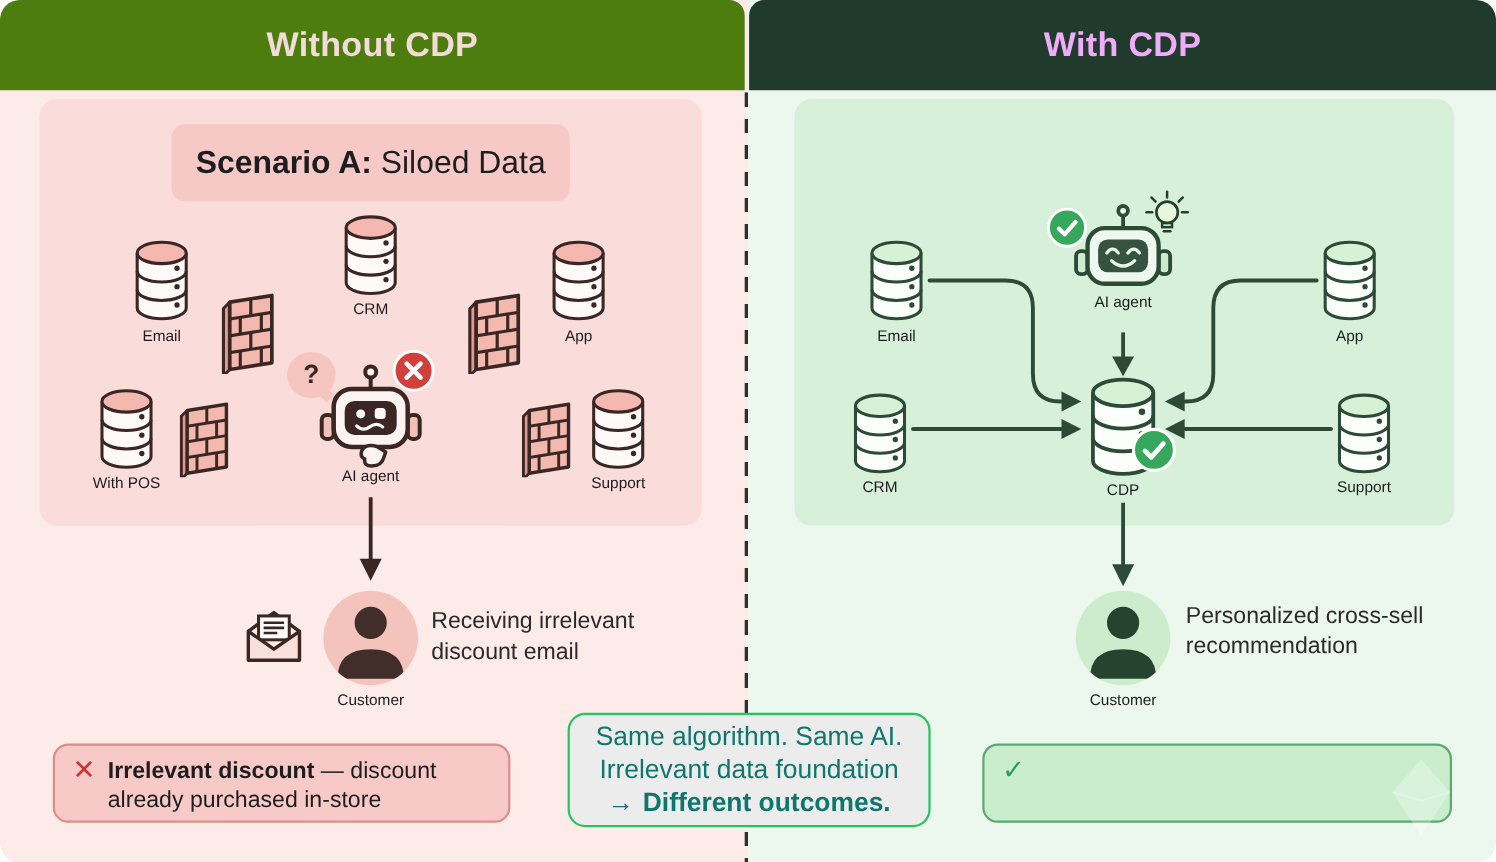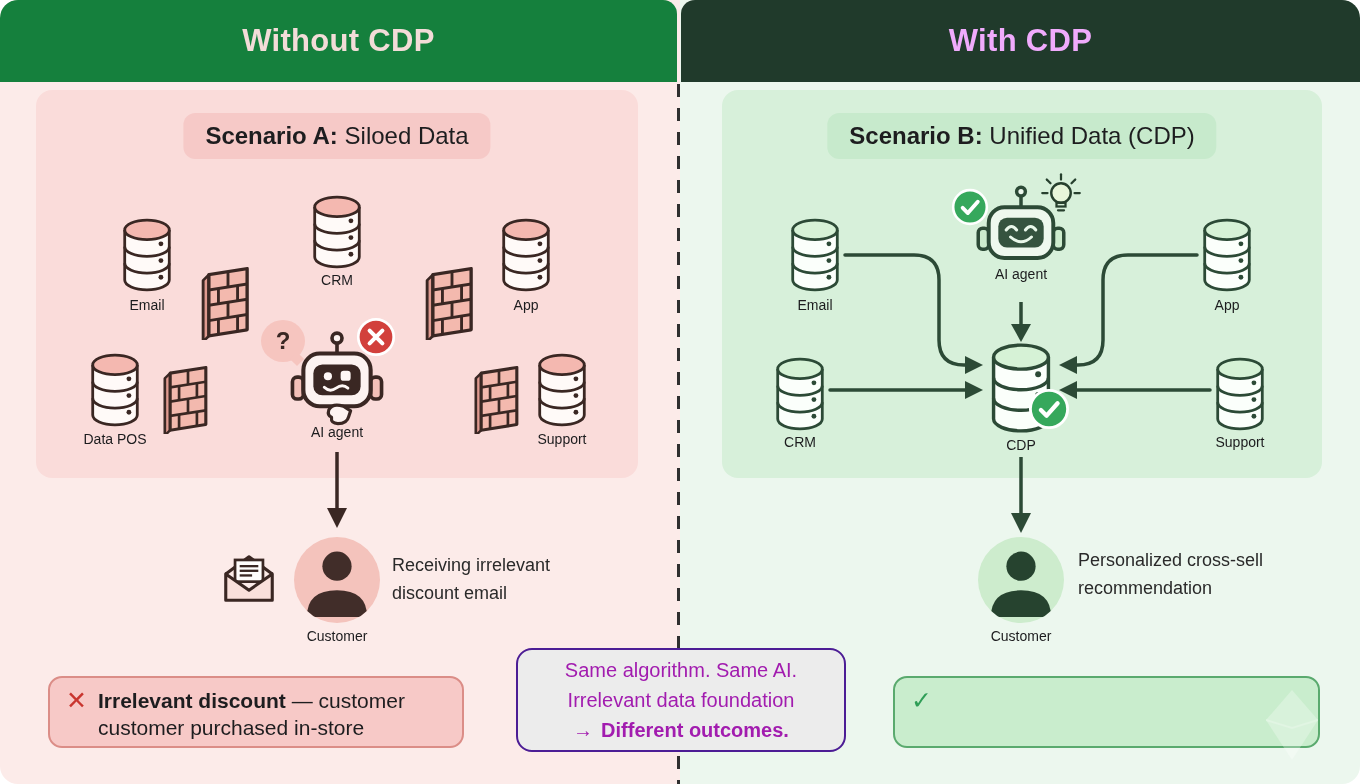--- a/index.html
+++ b/index.html
@@ -7,59 +7,59 @@
     position:relative; width:1360px; height:784px; overflow:hidden;
     border-radius:18px; font-family:"Liberation Sans","DejaVu Sans",sans-serif;
     color:#1d1d1f;
   }
   .bg-half { position:absolute; top:0; height:784px; width:680px; }
   .bg-left  { left:0;  background:#fcebe9; }
   .bg-right { left:680px; background:#ecf7ee; }
 
   .hdr { position:absolute; top:0; height:82px; display:flex; align-items:center; justify-content:center;
          font-size:31px; font-weight:600; letter-spacing:.3px; }
-  .hdr-left  { left:0; width:677px; background:#15803d; color:#f3dcd8; border-radius:16px 14px 0 0; }
+  .hdr-left  { left:0; width:677px; background:#4d7c0f; color:#f3dcd8; border-radius:16px 14px 0 0; }
   .hdr-right { left:681px; width:679px; background:#203a2b; color:#f0abfc; border-radius:14px 16px 0 0; }
 
   .divider { position:absolute; left:677px; top:84px; width:3px; height:700px; z-index:4;
     background:repeating-linear-gradient(180deg,#2f2f2f 0 13px,transparent 13px 24px); }
 
   .panel { position:absolute; top:90px; height:388px; border-radius:16px; z-index:1; }
   .panel-left  { left:36px;  width:602px; background:#fadcda; }
   .panel-right { left:722px; width:600px; background:#d7f0da; }
 
-  .pill { position:absolute; top:113px; height:46px; line-height:46px; padding:0 22px;
-    border-radius:12px; font-size:24px; white-space:nowrap; transform:translateX(-50%); z-index:3; }
+  .pill { position:absolute; top:113px; height:46px; line-height:46px; padding:12px 22px;
+    border-radius:12px; font-size:29px; white-space:nowrap; transform:translateX(-50%); z-index:3; }
   .pill .b { font-weight:700; }
   .pill-a { background:#f6c9c7; }
   .pill-b { background:#c7eacc; }
 
   .abs { position:absolute; z-index:3; }
   .label { position:absolute; z-index:3; font-size:14px; color:#1c1c1e; white-space:nowrap;
     transform:translateX(-50%); text-align:center; }
 
   .avatar { position:absolute; z-index:3; width:86px; height:86px; border-radius:50%; overflow:hidden; }
   .avatar-p { background:#f4c3bc; }
   .avatar-g { background:#cdeccd; }
 
-  .sidetext { position:absolute; z-index:3; font-size:18px; line-height:28px; color:#2a2a2a; }
+  .sidetext { position:absolute; z-index:3; font-size:21px; line-height:28px; color:#2a2a2a; }
 
   .callout { position:absolute; z-index:3; top:676px; height:72px; border-radius:14px;
     display:flex; align-items:flex-start; gap:11px; padding:9px 16px; box-sizing:border-box;
     font-size:21px; line-height:27px; }
   .callout .ic { font-size:25px; font-weight:700; line-height:27px; }
   .callout-red   { left:48px;  width:416px; background:#f7c9c7; border:2px solid #db8d87; }
   .callout-red .ic { color:#c9352f; }
   .callout-green { left:893px; width:427px; background:#c9edcd; border:2px solid #5aaa6e; }
   .callout-green .ic { color:#2f9e57; }
 
   .note { position:absolute; left:516px; top:648px; width:330px; height:104px; z-index:5;
-    background:#ececec; border:2px solid #4c1d95; border-radius:16px; box-sizing:border-box;
+    background:#ececec; border:2px solid #22c55e; border-radius:16px; box-sizing:border-box;
     display:flex; flex-direction:column; align-items:center; justify-content:center;
-    font-size:20px; line-height:30px; color:#a21caf; }
+    font-size:24px; line-height:30px; color:#0f766e; }
   .note .arrow { font-weight:700; margin-right:8px; }
   .note b { font-weight:700;text-align:right; }
 
   .qbubble { position:absolute; z-index:4; width:44px; height:42px; border-radius:50%;
     background:#f6c5bf; display:flex; align-items:center; justify-content:center;
     font-size:24px; font-weight:700; color:#3a2723; }
   .qbubble::after { content:""; position:absolute; right:3px; bottom:-2px; width:10px; height:10px;
     background:#f6c5bf; transform:rotate(45deg); }
 
   .watermark { position:absolute; z-index:6; opacity:.5; }
@@ -183,23 +183,20 @@
   <div class="hdr hdr-right">
     <span>With CDP</span>
   </div>
 
   <div class="panel panel-left"></div>
   <div class="panel panel-right"></div>
 
   <div class="pill pill-a" style="left:337px">
     <span class="b">Scenario A:</span><span> Siloed Data</span>
   </div>
-  <div class="pill pill-b" style="left:1022px">
-    <span class="b">Scenario B:</span><span> Unified Data (CDP)</span>
-  </div>
 
   <svg class="abs db-p" style="left:117px;top:216px" width="60" height="78">
       <use href="#db"></use>
     </svg>
   <div class="label" style="left:147px;top:297px">Email</div>
 
   <svg class="abs wall" style="left:201px;top:252px" width="54" height="88">
       <use href="#wall"></use>
     </svg>
 
@@ -213,21 +210,21 @@
     </svg>
 
   <svg class="abs db-p" style="left:496px;top:216px" width="60" height="78">
       <use href="#db"></use>
     </svg>
   <div class="label" style="left:526px;top:297px">App</div>
 
   <svg class="abs db-p" style="left:85px;top:351px" width="60" height="78">
       <use href="#db"></use>
     </svg>
-  <div class="label" style="left:115px;top:431px">Data POS</div>
+  <div class="label" style="left:115px;top:431px">With POS</div>
 
   <svg class="abs wall" style="left:163px;top:352px" width="50" height="82">
       <use href="#wall"></use>
     </svg>
 
   <div class="qbubble" style="left:261px;top:320px">
     <span>?</span>
   </div>
   <svg class="abs rb-sad" style="left:287px;top:328px" width="100" height="102">
       <use href="#robot-sad"></use>
@@ -256,21 +253,21 @@
   <div class="avatar avatar-p" style="left:294px;top:537px">
     <svg class="person-p" width="86" height="86" viewBox="0 0 100 100">
         <use href="#person"></use>
       </svg>
   </div>
   <div class="sidetext" style="left:392px;top:551px;width:230px">Receiving irrelevant discount email</div>
   <div class="label" style="left:337px;top:628px">Customer</div>
 
   <div class="callout callout-red">
     <span class="ic">✕</span>
-    <span><b>Irrelevant discount</b><span> — customer customer purchased in-store</span></span>
+    <span><b>Irrelevant discount</b><span> — discount already purchased in-store</span></span>
   </div>
 
   <svg class="abs" style="left:722px;top:90px;z-index:2" width="600" height="388" viewBox="0 0 600 388">
     <g fill="none" stroke="#2c4a36" stroke-width="3.5" stroke-linecap="round">
       <path d="M123,165 H192 Q217,165 217,190 V250 Q217,275 242,275 H243"></path>
       <path d="M108,300 H243"></path>
       <path d="M475,165 H406 Q381,165 381,190 V250 Q381,275 356,275 H355"></path>
       <path d="M488,300 H355"></path>
     </g>
     <g fill="#2c4a36">

